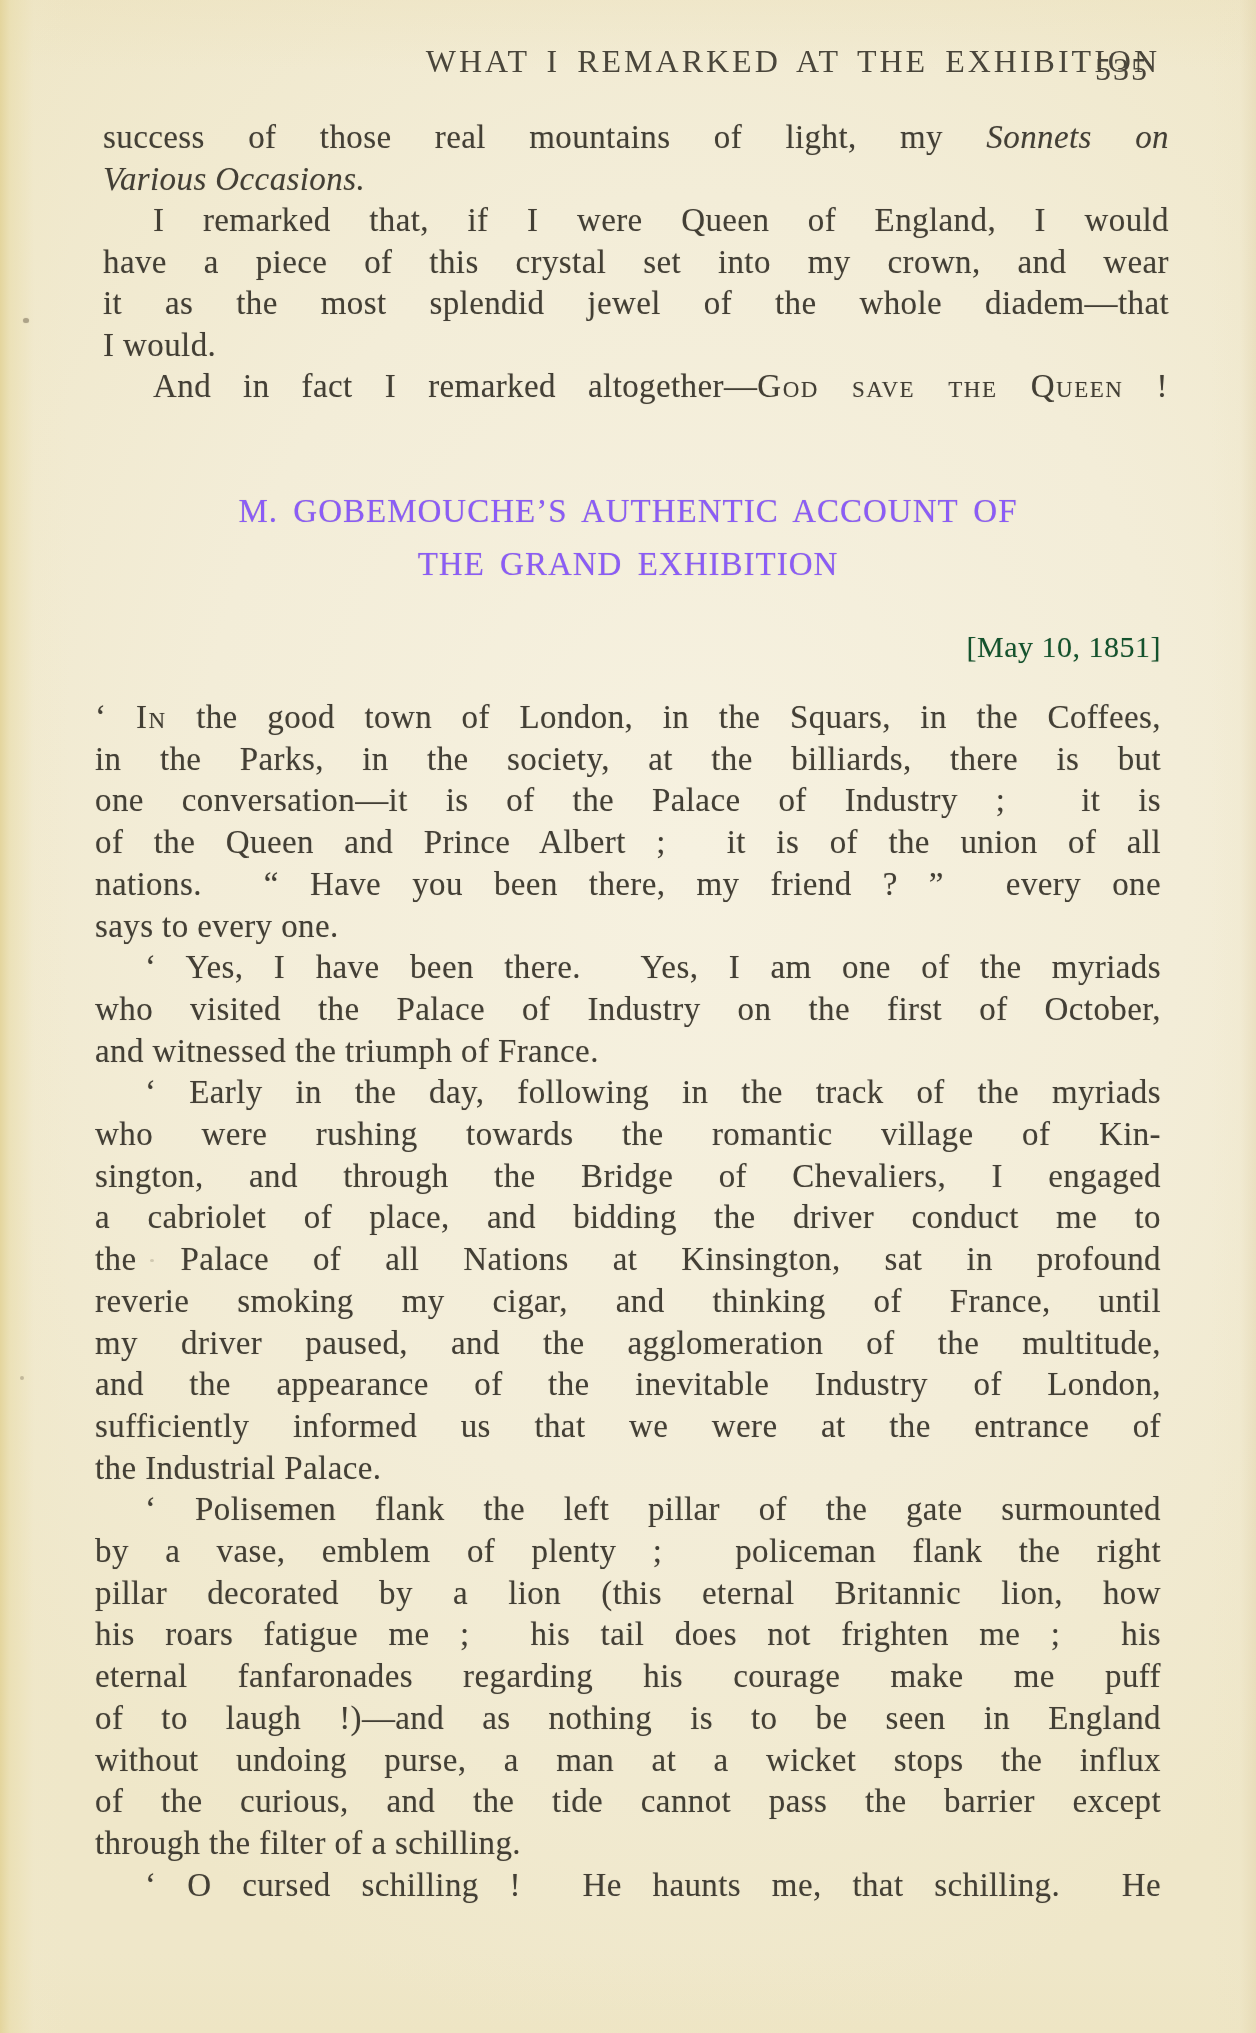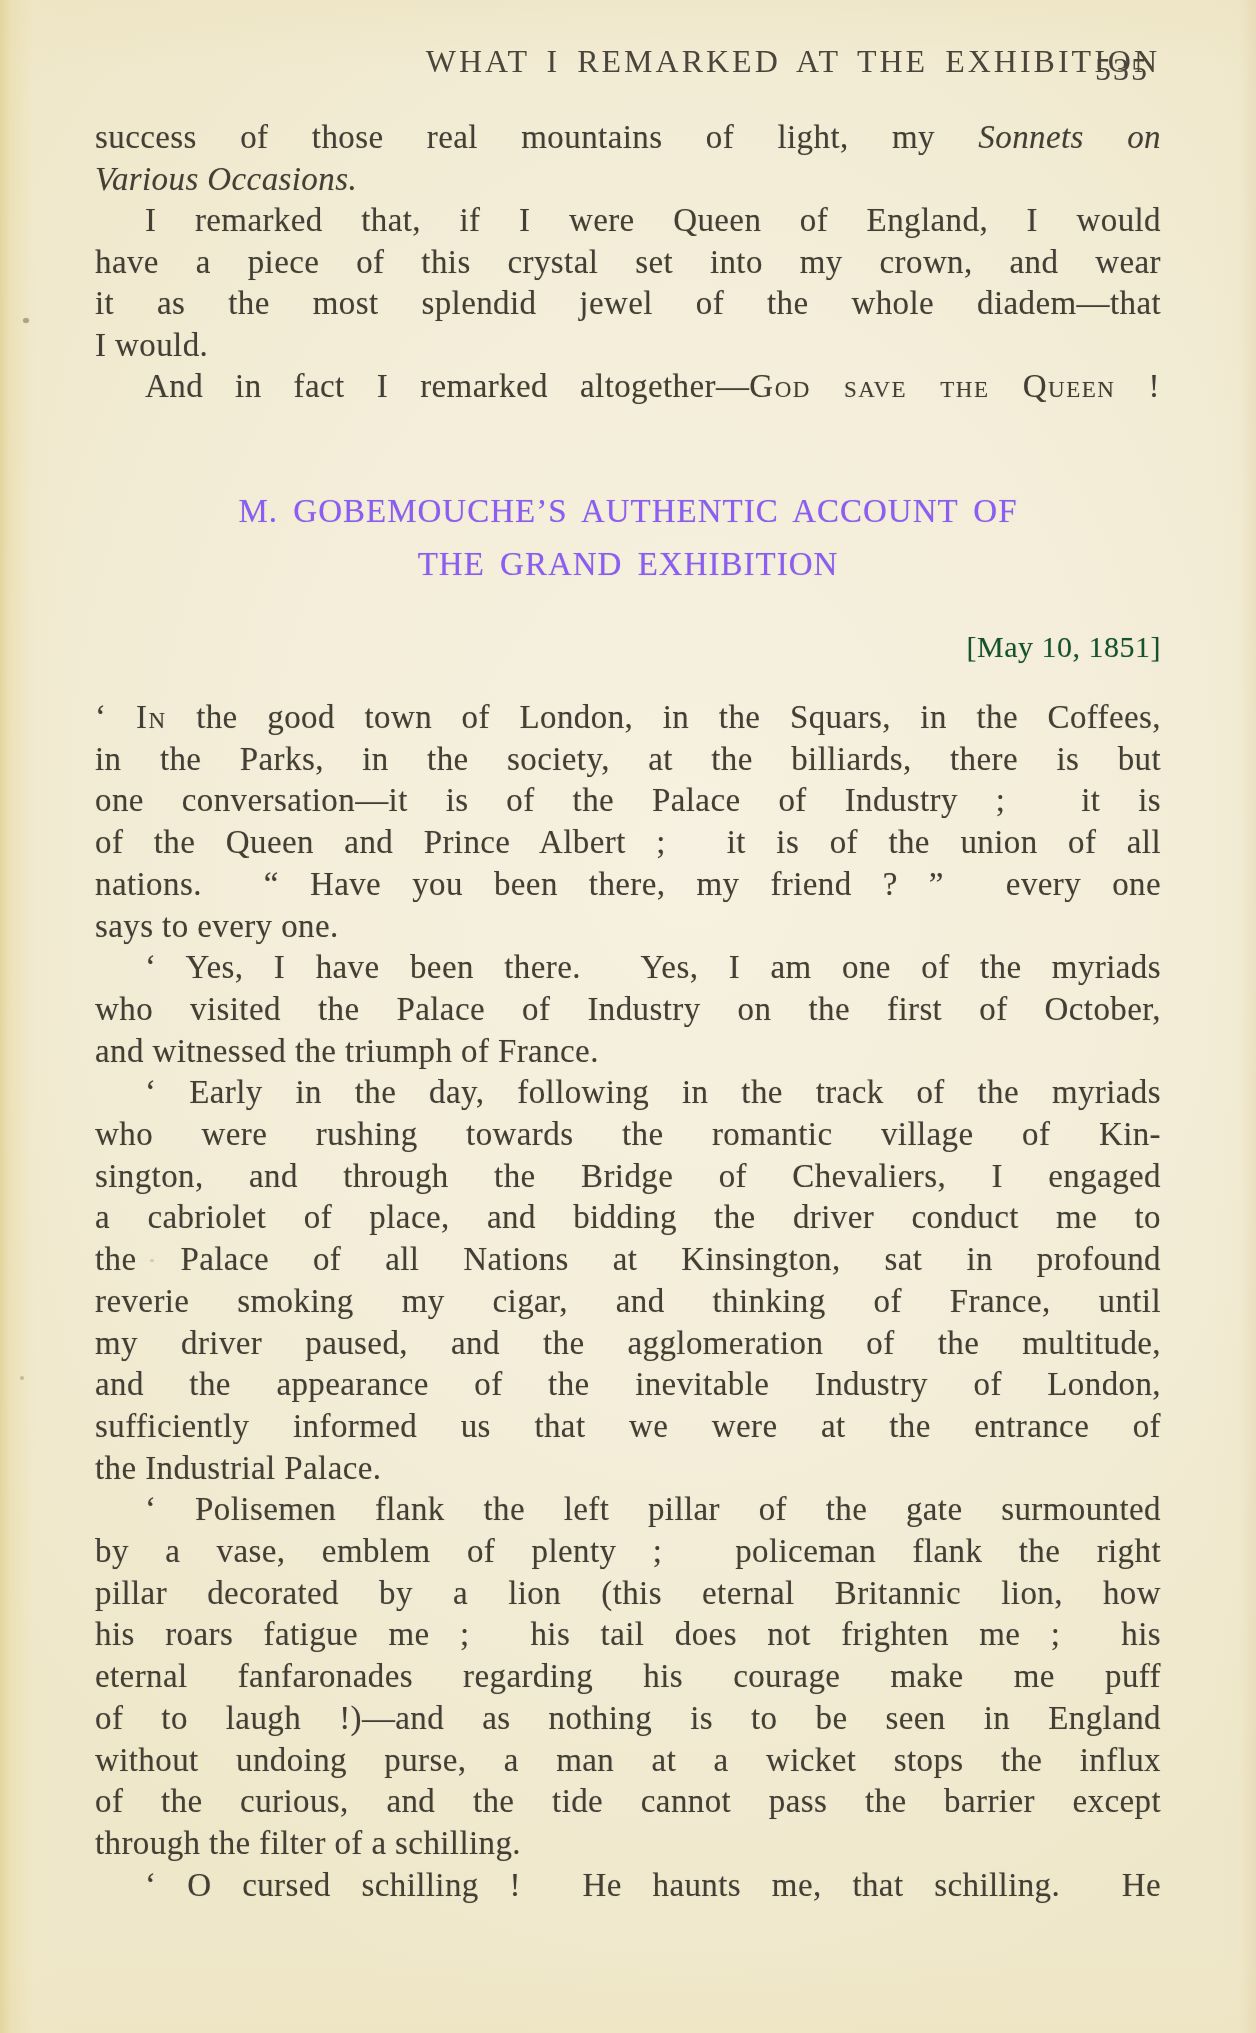--- a/index.html
+++ b/index.html
@@ -25,21 +25,21 @@
     color: #4a463b;
   }
   .header-title { position: absolute; left: 0; right: 0; text-align: right; }
   .page-number { position: absolute; right: 11px; top: 0; letter-spacing: 2px; margin-top: 8px; }
 
   .text-block {
     position: absolute; left: 95px; width: 1066px;
     font-size: 33px; letter-spacing: 0.4px;
     text-shadow: 0 0 1px rgba(67,63,53,0.30);
   }
-  .intro-block { top: 117px; line-height: 41.5px; }
+  .intro-block { top: 117px; line-height: 41.5px; margin-left: 8px; }
   .account-block { top: 697px; line-height: 41.7px; }
 
   .line { white-space: pre-wrap; text-align: justify; }
   .aj { text-align-last: justify; }
   .al { text-align-last: left; }
   .ind { text-indent: 50px; }
   .i  { font-style: italic; }
   .sc { font-variant: small-caps; letter-spacing: 1.5px; }
 
   .section-heading {

